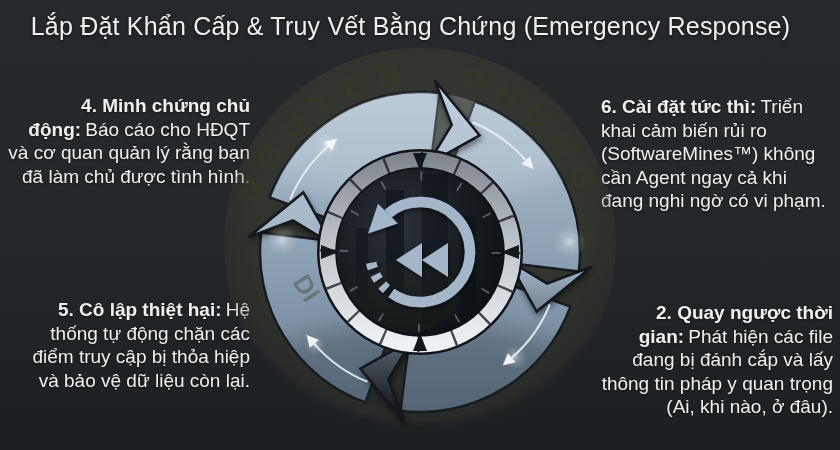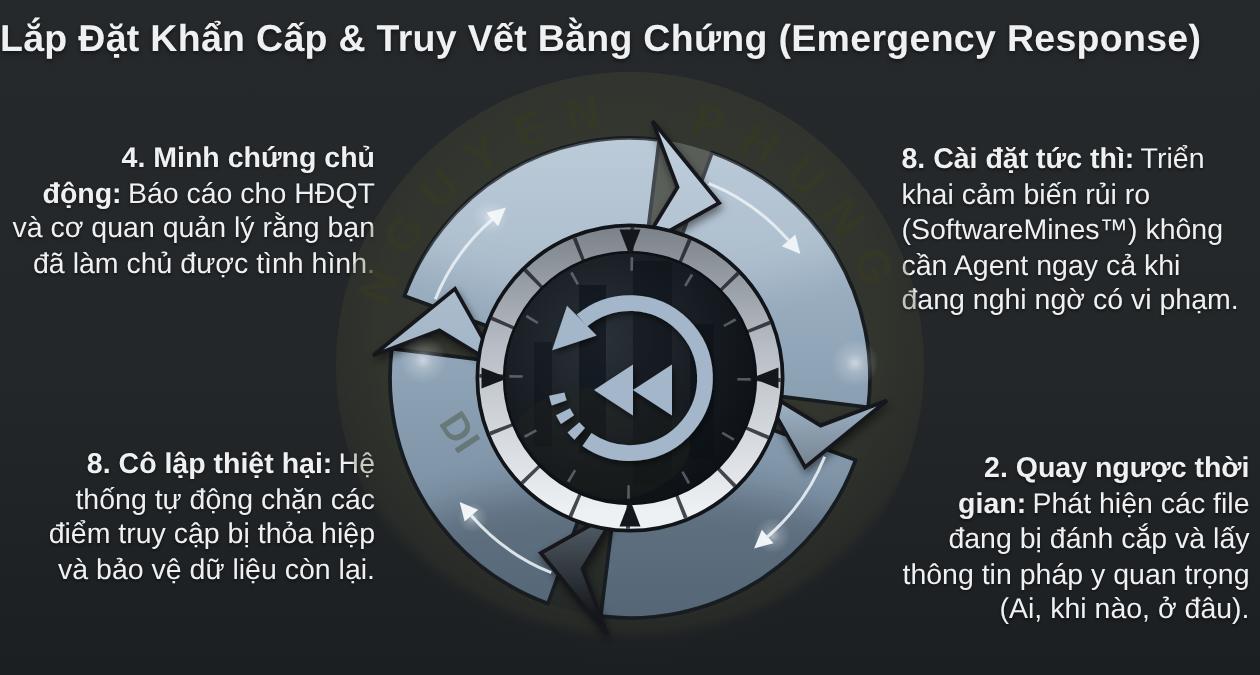--- a/index.html
+++ b/index.html
@@ -8,22 +8,22 @@
     background:linear-gradient(180deg,#26292c 0%,#242729 55%,#1c1f22 100%);
     font-family:"Liberation Sans","DejaVu Sans",sans-serif;
     color:#eef0f1;
   }
   .halo{
     position:absolute;left:140px;top:-30px;width:560px;height:560px;border-radius:50%;
     background:radial-gradient(closest-side,rgba(125,135,115,0.10),rgba(0,0,0,0) 70%);
     pointer-events:none;
   }
   .title{
-    position:absolute;top:12px;left:0;width:821px;
-    font-size:25px;font-weight:bold;letter-spacing:.2px;
+    position:absolute;top:12px;left:0;width:821px;text-align:center;
+    font-size:25px;font-weight:normal;letter-spacing:.2px;
     text-shadow:0 1px 3px rgba(0,0,0,.55);
     white-space:nowrap;
   }
   .step{
     position:absolute;font-size:19px;line-height:23.5px;
     text-shadow:0 1px 2px rgba(0,0,0,.5);
   }
   .step .lead{font-weight:bold;margin-right:.22em;}
   .step-tl{top:94px;left:8px;width:242px;text-align:right;}
   .step-tr{top:95px;left:601px;width:232px;text-align:left;}
@@ -36,25 +36,25 @@
 
 <div class="halo"></div>
 
 <div class="title">Lắp Đặt Khẩn Cấp &amp; Truy Vết Bằng Chứng (Emergency Response)</div>
 
 <div class="step step-tl">
   <span class="lead">4. Minh chứng chủ động:</span><span>Báo cáo cho HĐQT và cơ quan quản lý rằng bạn đã làm chủ được tình hình.</span>
 </div>
 
 <div class="step step-tr">
-  <span class="lead">8. Cài đặt tức thì:</span><span>Triển khai cảm biến rủi ro (SoftwareMines™) không cần Agent ngay cả khi đang nghi ngờ có vi phạm.</span>
+  <span class="lead">6. Cài đặt tức thì:</span><span>Triển khai cảm biến rủi ro (SoftwareMines™) không cần Agent ngay cả khi đang nghi ngờ có vi phạm.</span>
 </div>
 
 <div class="step step-bl">
-  <span class="lead">8. Cô lập thiệt hại:</span><span>Hệ thống tự động chặn các điểm truy cập bị thỏa hiệp và bảo vệ dữ liệu còn lại.</span>
+  <span class="lead">5. Cô lập thiệt hại:</span><span>Hệ thống tự động chặn các điểm truy cập bị thỏa hiệp và bảo vệ dữ liệu còn lại.</span>
 </div>
 
 <div class="step step-br">
   <span class="lead">2. Quay ngược thời gian:</span><span>Phát hiện các file đang bị đánh cắp và lấy thông tin pháp y quan trọng (Ai, khi nào, ở đâu).</span>
 </div>
 
 <div class="diagram">
 <svg width="470" height="410" viewBox="0 0 470 410" xmlns="http://www.w3.org/2000/svg" xmlns:xlink="http://www.w3.org/1999/xlink">
   <defs>
     <radialGradient id="oliveGrad" cx="50%" cy="42%" r="55%">

